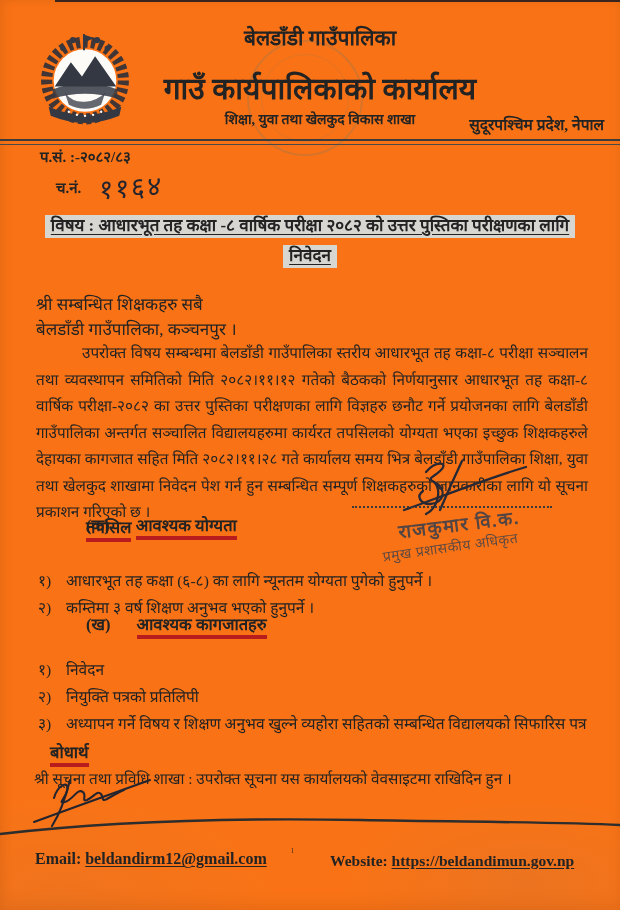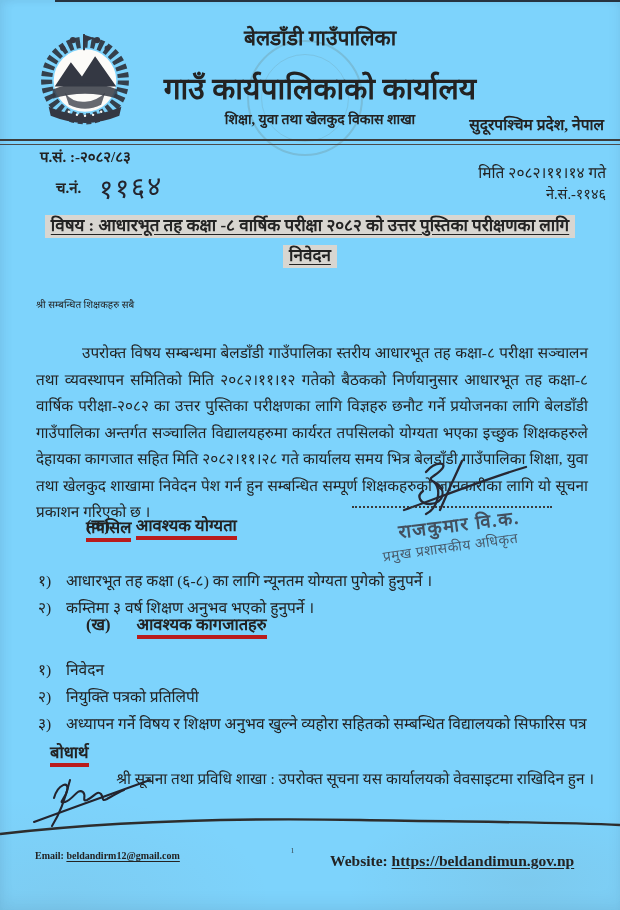--- a/index.html
+++ b/index.html
@@ -1,18 +1,18 @@
 <!DOCTYPE html>
 <html><head>
 <meta charset="utf-8">
 <style>
   html,body{margin:0;padding:0;background:#e8e8e8;}
   .page{
     position:relative;width:620px;height:910px;margin:0 auto;
-    background:#7dd3fc;
+    background:#f97316;
     box-shadow:inset 0 -8px 16px rgba(0,0,0,.05), inset 6px 0 12px rgba(0,0,0,.025), inset 0 3px 6px rgba(0,0,0,.03);
     font-family:"Liberation Serif","DejaVu Serif",serif;
     color:#232323;overflow:hidden;
   }
   .page::before{
     content:"";position:absolute;inset:0;pointer-events:none;
     background:
       radial-gradient(260px 120px at 85% 97%, rgba(120,120,115,.10), transparent 70%),
       radial-gradient(300px 150px at 10% 99%, rgba(120,120,115,.08), transparent 70%);
   }
@@ -46,21 +46,21 @@
   .dateblk .d1{font-size:15.5px;}
   .dateblk .d2{font-size:14.5px;}
 
   
   .subject{left:28px;top:211px;width:564px;text-align:center;line-height:1.75;}
   .subject span{display:inline;background:#d8d6d1;font-weight:bold;font-size:17px;
     padding:1px 6px 3px;text-decoration:underline;text-underline-offset:3px;
     box-decoration-break:clone;-webkit-box-decoration-break:clone;}
 
   
-  .salutation{left:36px;top:292px;font-size:10px;line-height:25px;}
+  .salutation{left:36px;top:292px;font-size:17px;line-height:25px;}
   .para{left:36px;top:340px;width:552px;font-size:15.3px;line-height:26.5px;
     text-align:justify;text-indent:46px;}
 
   
   .sig-top{left:392px;top:458px;width:150px;height:60px;}
   .dots{left:352px;top:506px;width:200px;border-bottom:2.5px dotted #3a3a3a;height:0;}
   .stamp-name{left:398px;top:511px;font-size:18.5px;font-weight:bold;color:#3c3f4a;
     transform:rotate(-7deg);letter-spacing:1.5px;opacity:.88;}
   .stamp-title{left:382px;top:537px;font-size:14px;color:#3c3f4a;
     transform:rotate(-8deg);letter-spacing:.5px;opacity:.82;}
@@ -73,26 +73,26 @@
   .kha-row{left:86px;top:612px;}
   .sec-label{display:inline-block;font-weight:bold;font-size:16.5px;margin-right:22px;}
   .item{font-size:15.5px;line-height:1.3;}
   .item .n{position:absolute;left:38px;width:24px;}
   .item .t{position:absolute;left:66px;width:540px;}
   .ka-i1{top:571px;} .ka-i2{top:598px;}
   .kha-i1{top:660px;} .kha-i2{top:687px;} .kha-i3{top:714px;}
 
   
   .bodh-h{left:50px;top:740px;}
-  .bodh-line{left:34px;top:768px;font-size:15.3px;width:560px;text-align:right;}
+  .bodh-line{left:34px;top:768px;font-size:15.3px;width:560px;}
   .sig-bottom{left:24px;top:772px;width:140px;height:56px;}
 
   
   .footer-curve{left:0;top:812px;width:620px;height:26px;}
-  .email{left:35px;top:850px;font-size:10px;font-weight:bold;}
+  .email{left:35px;top:850px;font-size:16px;font-weight:bold;}
   .website{left:330px;top:852px;font-size:15.5px;font-weight:bold;}
   .ul{text-decoration:underline;text-underline-offset:2px;}
   .tick{left:291px;top:843px;font-size:11px;opacity:.6;}
 </style>
 </head>
 <body>
 
 <div class="page">
 
   <div class="abs top-edge"></div>
@@ -132,31 +132,28 @@
   </div>
   <div class="abs province">सुदूरपश्चिम प्रदेश, नेपाल</div>
 
   <div class="abs rule-double"></div>
 
   <div class="abs patra"><span>प.सं. :-</span><span>२०८२/८३</span></div>
   <div class="abs chalani">
     <span>च.नं.</span>
     <span class="hand">११६४</span>
   </div>
-  <div class="abs dateblk">
-    <div class="d1">मिति २०८२।११।१४ गते</div>
-    <div class="d2">ने.सं.-११४६</div>
-  </div>
 
   <div class="abs subject">
     <span>विषय : आधारभूत तह कक्षा -८ वार्षिक परीक्षा २०८२ को उत्तर पुस्तिका परीक्षणका लागि निवेदन</span><br>
   </div>
 
   <div class="abs salutation">
     <div>श्री सम्बन्धित शिक्षकहरु सबै</div>
+    <div>बेलडाँडी गाउँपालिका, कञ्चनपुर ।</div>
   </div>
   <div class="abs para">उपरोक्त विषय सम्बन्धमा बेलडाँडी गाउँपालिका स्तरीय आधारभूत तह कक्षा-८ परीक्षा सञ्चालन तथा व्यवस्थापन समितिको मिति २०८२।११।१२ गतेको बैठकको निर्णयानुसार आधारभूत तह कक्षा-८ वार्षिक परीक्षा-२०८२ का उत्तर पुस्तिका परीक्षणका लागि विज्ञहरु छनौट गर्ने प्रयोजनका लागि बेलडाँडी गाउँपालिका अन्तर्गत सञ्चालित विद्यालयहरुमा कार्यरत तपसिलको योग्यता भएका इच्छुक शिक्षकहरुले देहायका कागजात सहित मिति २०८२।११।२८ गते कार्यालय समय भित्र बेलडाँडी गाउँपालिका शिक्षा, युवा तथा खेलकुद शाखामा निवेदन पेश गर्न हुन सम्बन्धित सम्पूर्ण शिक्षकहरुको जानकारीका लागि यो सूचना प्रकाशन गरिएको छ ।</div>
 
   <svg class="abs sig-top" viewBox="0 0 150 60">
     <g fill="none" stroke="#272833" stroke-width="2.3" stroke-linecap="round">
       <path d="M34 14 C44 2 58 4 48 13 C42 19 34 20 42 24 C56 30 52 46 38 46 C28 46 24 38 31 33"></path>
       <path d="M42 24 C50 32 46 50 34 56"></path>
       <path d="M70 3 C62 20 54 38 48 52"></path>
       <path d="M12 52 C46 40 96 20 134 9"></path>
     </g>

